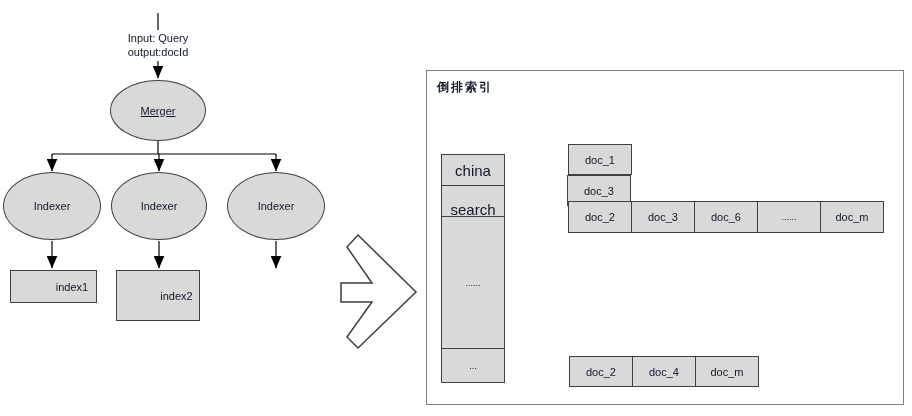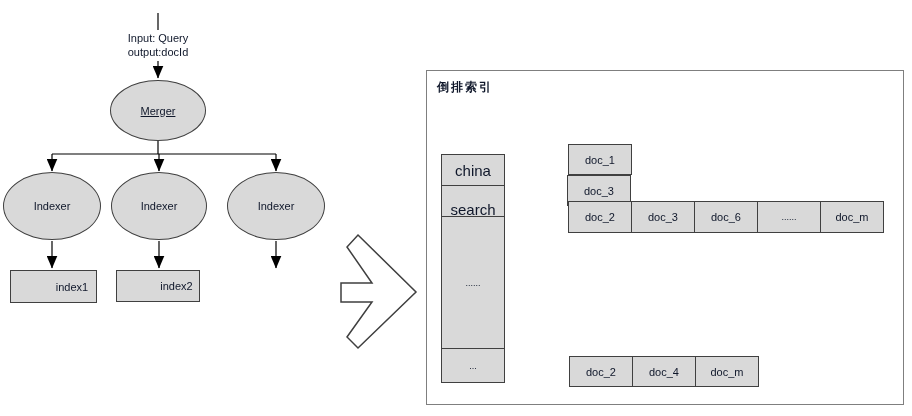--- a/index.html
+++ b/index.html
@@ -86,21 +86,21 @@
   <div class="node ellipse" style="left:111px;top:172px;width:96px;height:68px;">
     <span>Indexer</span>
   </div>
   <div class="node ellipse" style="left:227px;top:172px;width:98px;height:68px;">
     <span>Indexer</span>
   </div>
 
   <div class="node rectbox" style="left:10px;top:270px;width:87px;height:33px;">
     <span>index1</span>
   </div>
-  <div class="node rectbox" style="left:116px;top:270px;width:84px;height:32px;align-items:center;">
+  <div class="node rectbox" style="left:116px;top:270px;width:84px;height:51px;align-items:center;">
     <span>index2</span>
   </div>
 
   <div class="panel"></div>
   <div class="panel-title">倒排索引</div>
 
   <div class="termcell" style="top:154px;height:32px;">
     <span>china</span>
   </div>
   <div class="termcell" style="top:185px;height:48px;">

